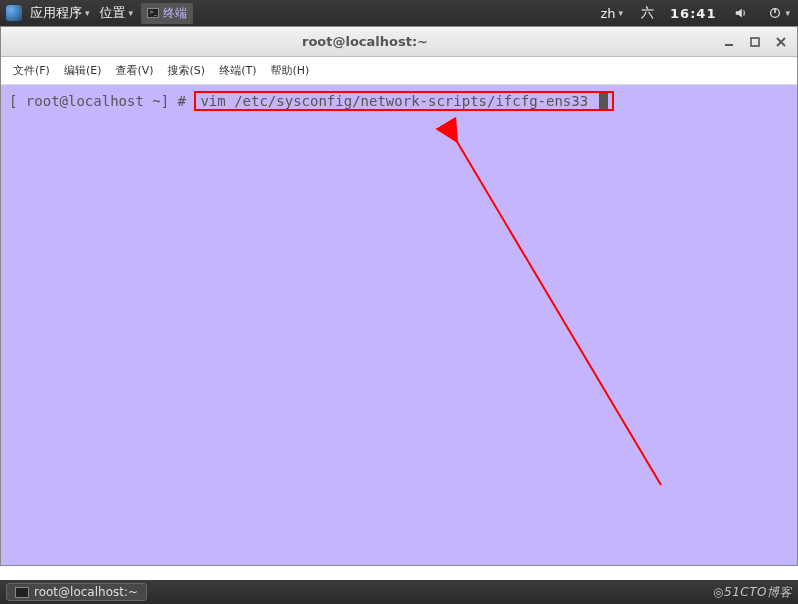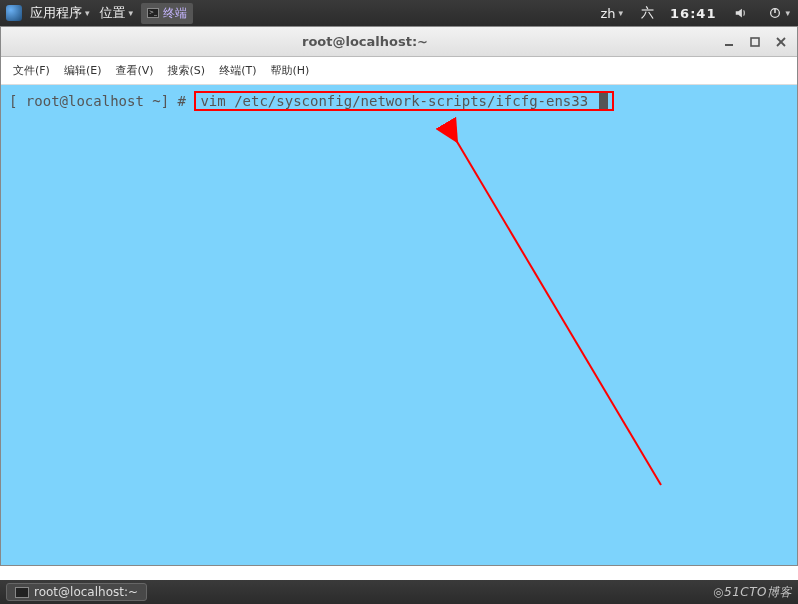--- a/index.html
+++ b/index.html
@@ -76,21 +76,21 @@
       display: flex; align-items: center;
       gap: 14px;
       padding: 0 12px;
       font-size: 11px;
       color: #333;
       border-bottom: 1px solid #ddd;
     }
     .menu-bar span { cursor: pointer; }
     .terminal-body {
       flex: 1;
-      background: #7dd3fc;
+      background: #c4b5fd;
       color: #555;
       font-family: "DejaVu Sans Mono", monospace;
       font-size: 14px;
       padding: 6px 8px;
       position: relative;
     }
     .prompt-line { white-space: pre; }
     .cmd-highlight {
       display: inline-block;
       border: 2px solid #ff0000;

